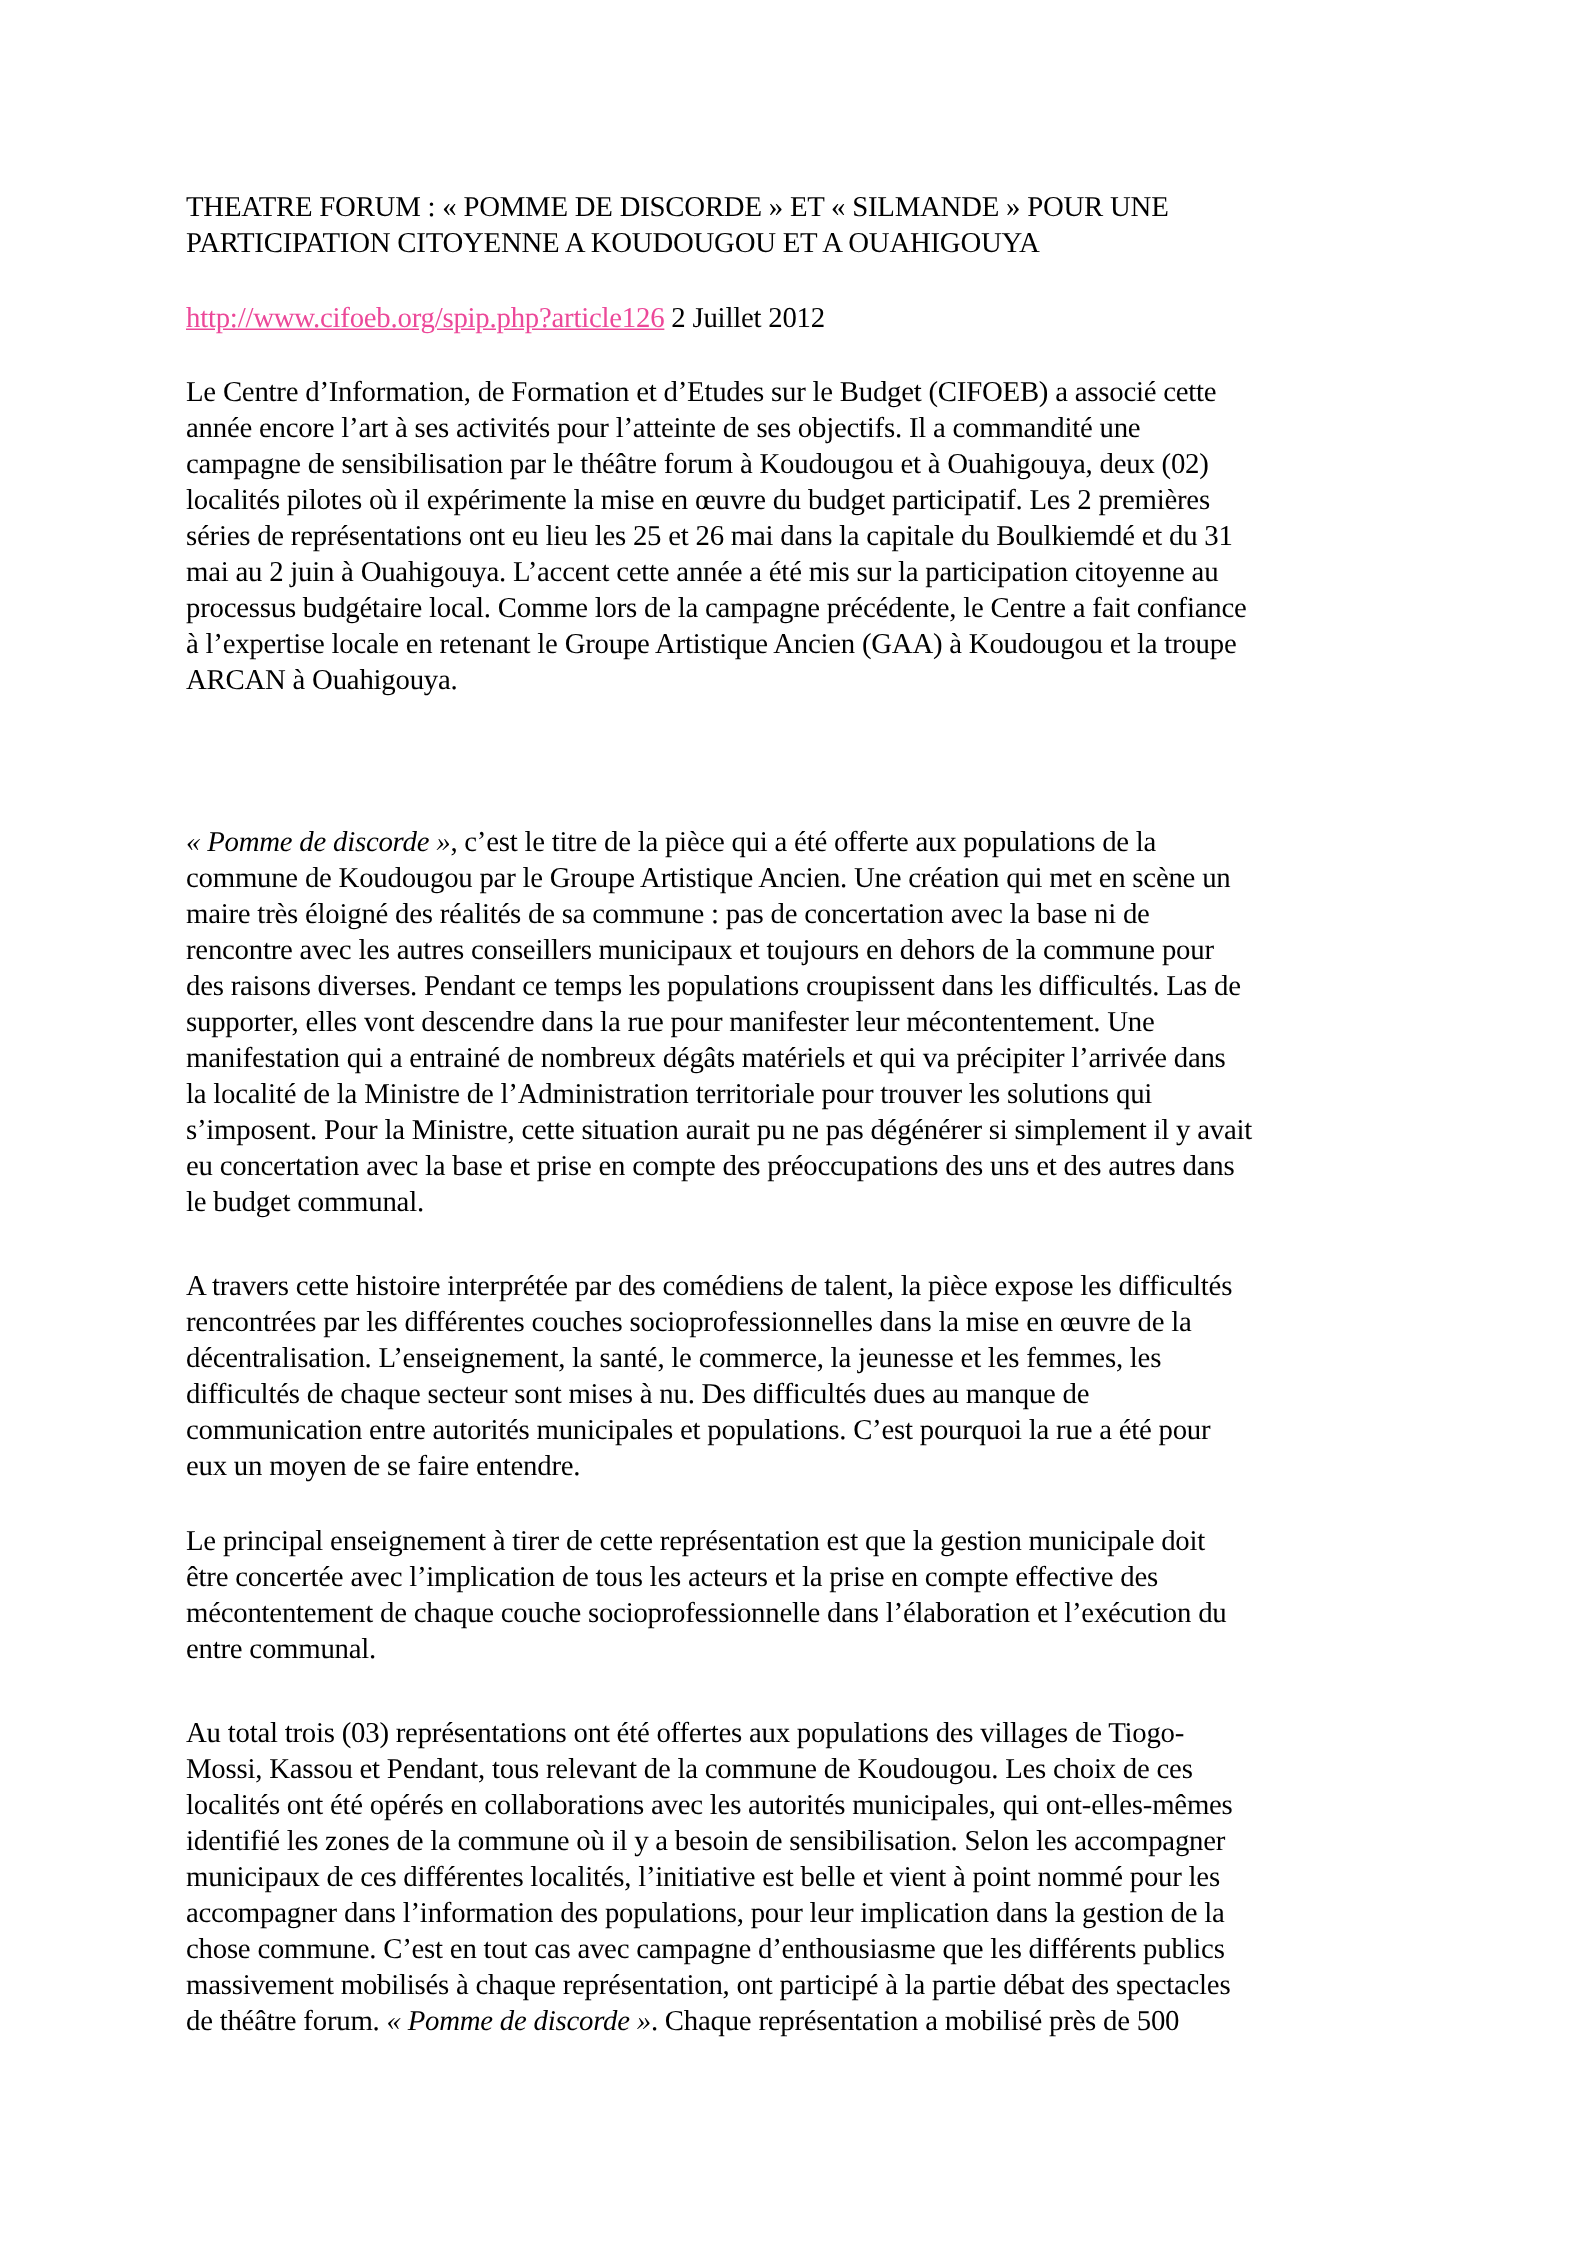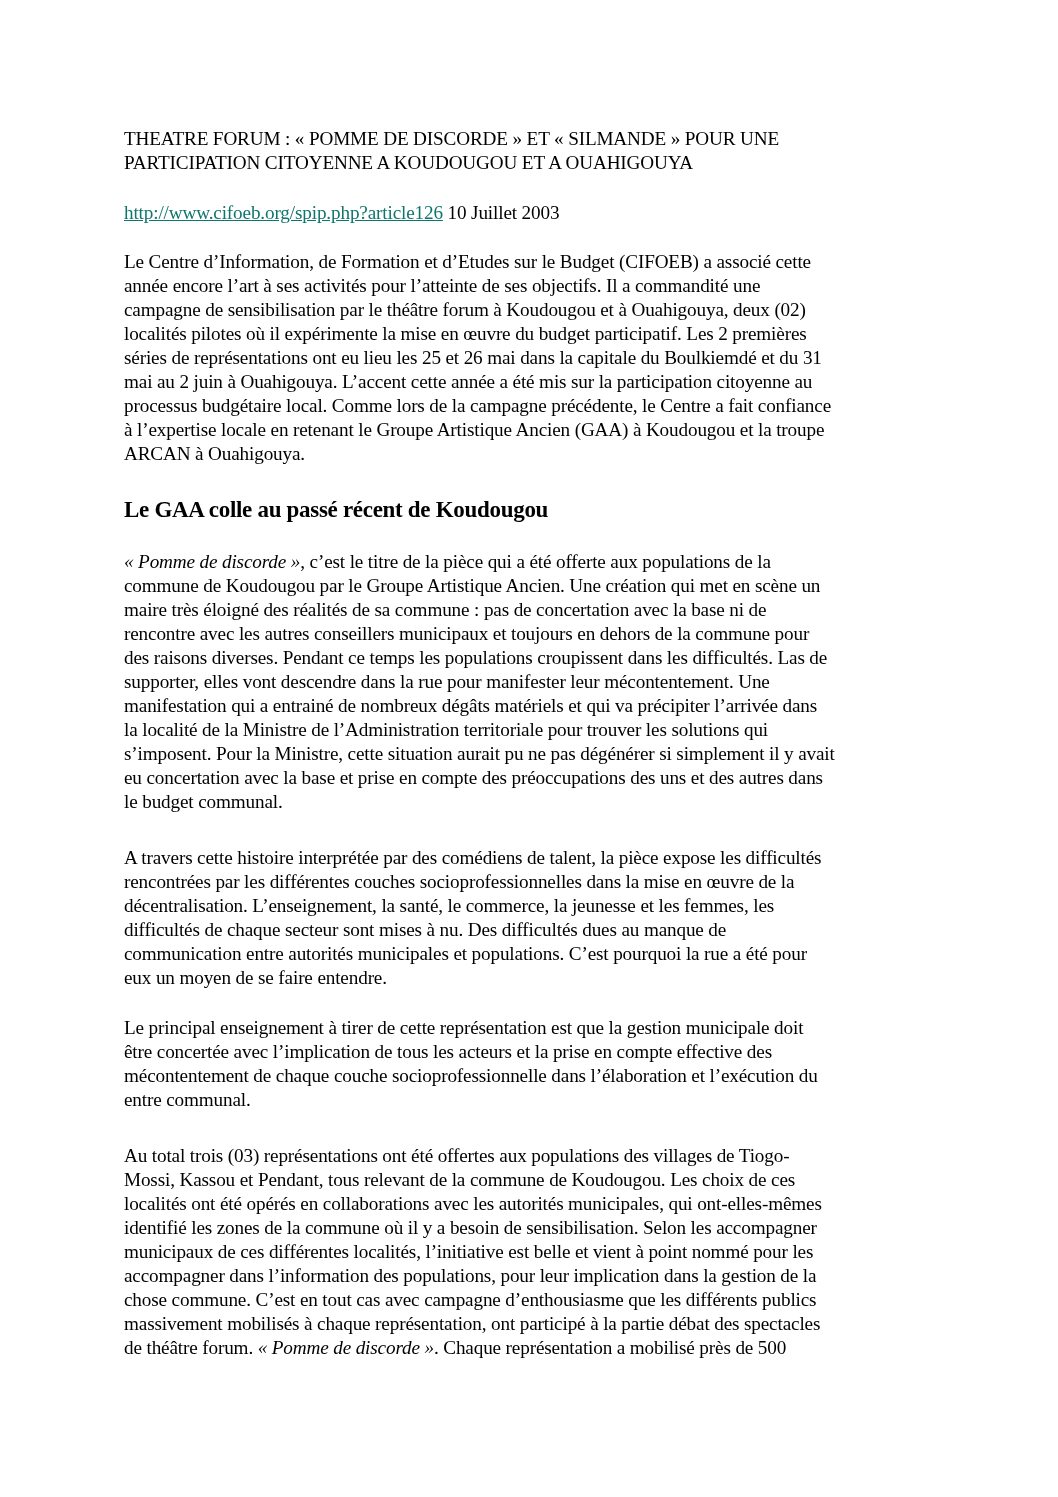--- a/index.html
+++ b/index.html
@@ -7,48 +7,47 @@
     .page {
       position: absolute; left: 0; top: 0; width: 1046px; height: 1497px; background: #ffffff;
       font-family: "Liberation Serif", "DejaVu Serif", serif; color: #000000;
     }
     .line {
       position: absolute; left: 124px; white-space: nowrap;
       font-size: 19.2px; line-height: 24px; letter-spacing: -0.15px;
     }
     .title { font-size: 19.2px; }
     .heading { font-weight: bold; font-size: 23px; line-height: 28px; letter-spacing: -0.3px; }
-    a.link { color: #0f766e; text-decoration: underline; }
+    a.link { color: #ec4899; text-decoration: underline; }
     em { }
   </style>
 </head>
 <body>
 
 <div class="page">
 
   <div class="line title" style="top:127px">THEATRE FORUM : « POMME DE DISCORDE » ET « SILMANDE » POUR UNE</div>
   <div class="line title" style="top:151px">PARTICIPATION CITOYENNE A KOUDOUGOU ET A OUAHIGOUYA</div>
 
   <div class="line" style="top:201px">
-    <a class="link" href="#">http://www.cifoeb.org/spip.php?article126</a><span> 10 Juillet 2003</span>
+    <a class="link" href="#">http://www.cifoeb.org/spip.php?article126</a><span> 2 Juillet 2012</span>
   </div>
 
   <div>
     <div class="line" style="top:250px">Le Centre d’Information, de Formation et d’Etudes sur le Budget (CIFOEB) a associé cette</div>
     <div class="line" style="top:274px">année encore l’art à ses activités pour l’atteinte de ses objectifs. Il a commandité une</div>
     <div class="line" style="top:298px">campagne de sensibilisation par le théâtre forum à Koudougou et à Ouahigouya, deux (02)</div>
     <div class="line" style="top:322px">localités pilotes où il expérimente la mise en œuvre du budget participatif. Les 2 premières</div>
     <div class="line" style="top:346px">séries de représentations ont eu lieu les 25 et 26 mai dans la capitale du Boulkiemdé et du 31</div>
     <div class="line" style="top:370px">mai au 2 juin à Ouahigouya. L’accent cette année a été mis sur la participation citoyenne au</div>
     <div class="line" style="top:394px">processus budgétaire local. Comme lors de la campagne précédente, le Centre a fait confiance</div>
     <div class="line" style="top:418px">à l’expertise locale en retenant le Groupe Artistique Ancien (GAA) à Koudougou et la troupe</div>
     <div class="line" style="top:442px">ARCAN à Ouahigouya.</div>
   </div>
 
-  <div class="line heading" style="top:496px">Le GAA colle au passé récent de Koudougou</div>
 
   <div>
     <div class="line" style="top:550px"><em>« Pomme de discorde »</em><span>, c’est le titre de la pièce qui a été offerte aux populations de la</span></div>
     <div class="line" style="top:574px">commune de Koudougou par le Groupe Artistique Ancien. Une création qui met en scène un</div>
     <div class="line" style="top:598px">maire très éloigné des réalités de sa commune : pas de concertation avec la base ni de</div>
     <div class="line" style="top:622px">rencontre avec les autres conseillers municipaux et toujours en dehors de la commune pour</div>
     <div class="line" style="top:646px">des raisons diverses. Pendant ce temps les populations croupissent dans les difficultés. Las de</div>
     <div class="line" style="top:670px">supporter, elles vont descendre dans la rue pour manifester leur mécontentement. Une</div>
     <div class="line" style="top:694px">manifestation qui a entrainé de nombreux dégâts matériels et qui va précipiter l’arrivée dans</div>
     <div class="line" style="top:718px">la localité de la Ministre de l’Administration territoriale pour trouver les solutions qui</div>

